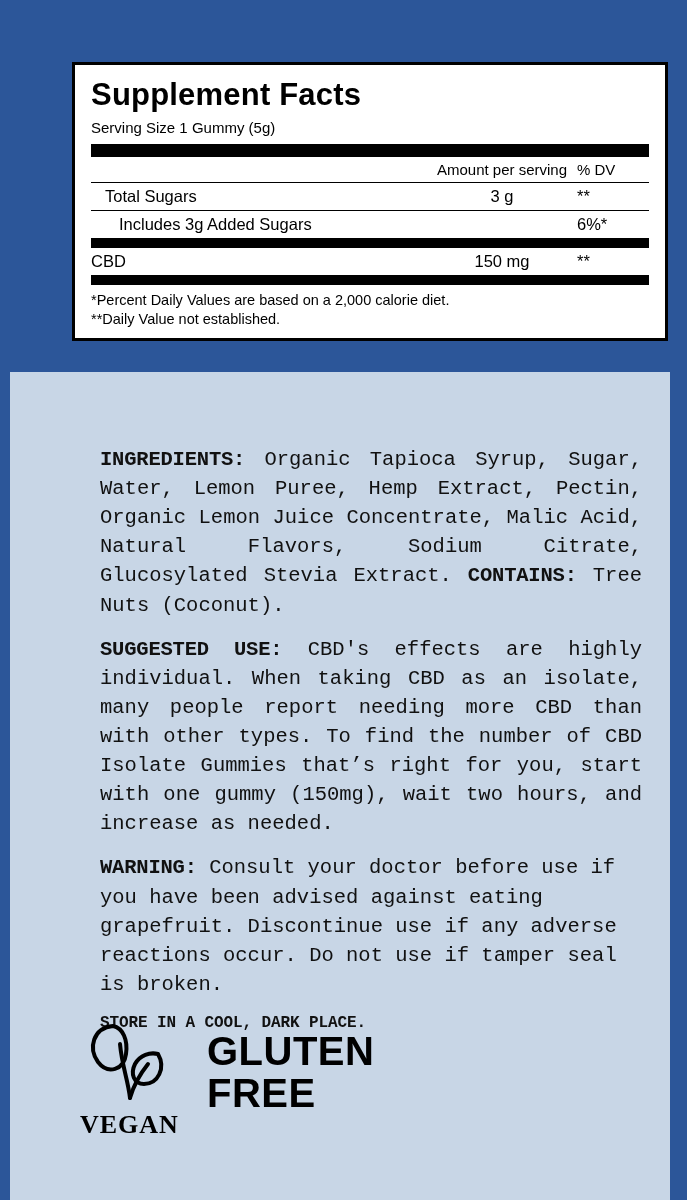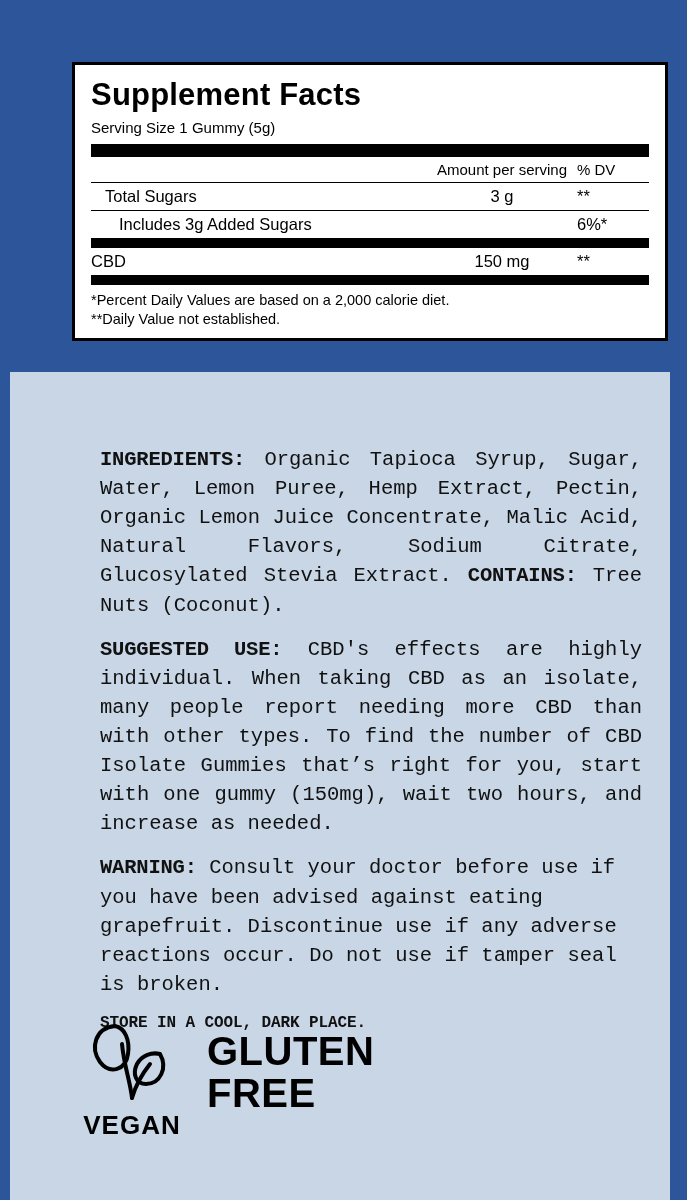--- a/index.html
+++ b/index.html
@@ -139,23 +139,23 @@
   
   .badges {
     position: absolute;
     left: 72px;
     top: 1018px;
     width: 400px;
     height: 130px;
   }
   .vegan {
     position: absolute;
-    left: 0; top: 0;
+    left: 8px; top: 0;
     width: 120px;
-    text-align: center;
+    font-family: Liberation Serif, serif;
   }
   .vegan-label {
     font-size: 26px;
     font-weight: bold;
     letter-spacing: 1px;
     margin-top: 2px;
   }
   .gf {
     position: absolute;
     left: 135px;

